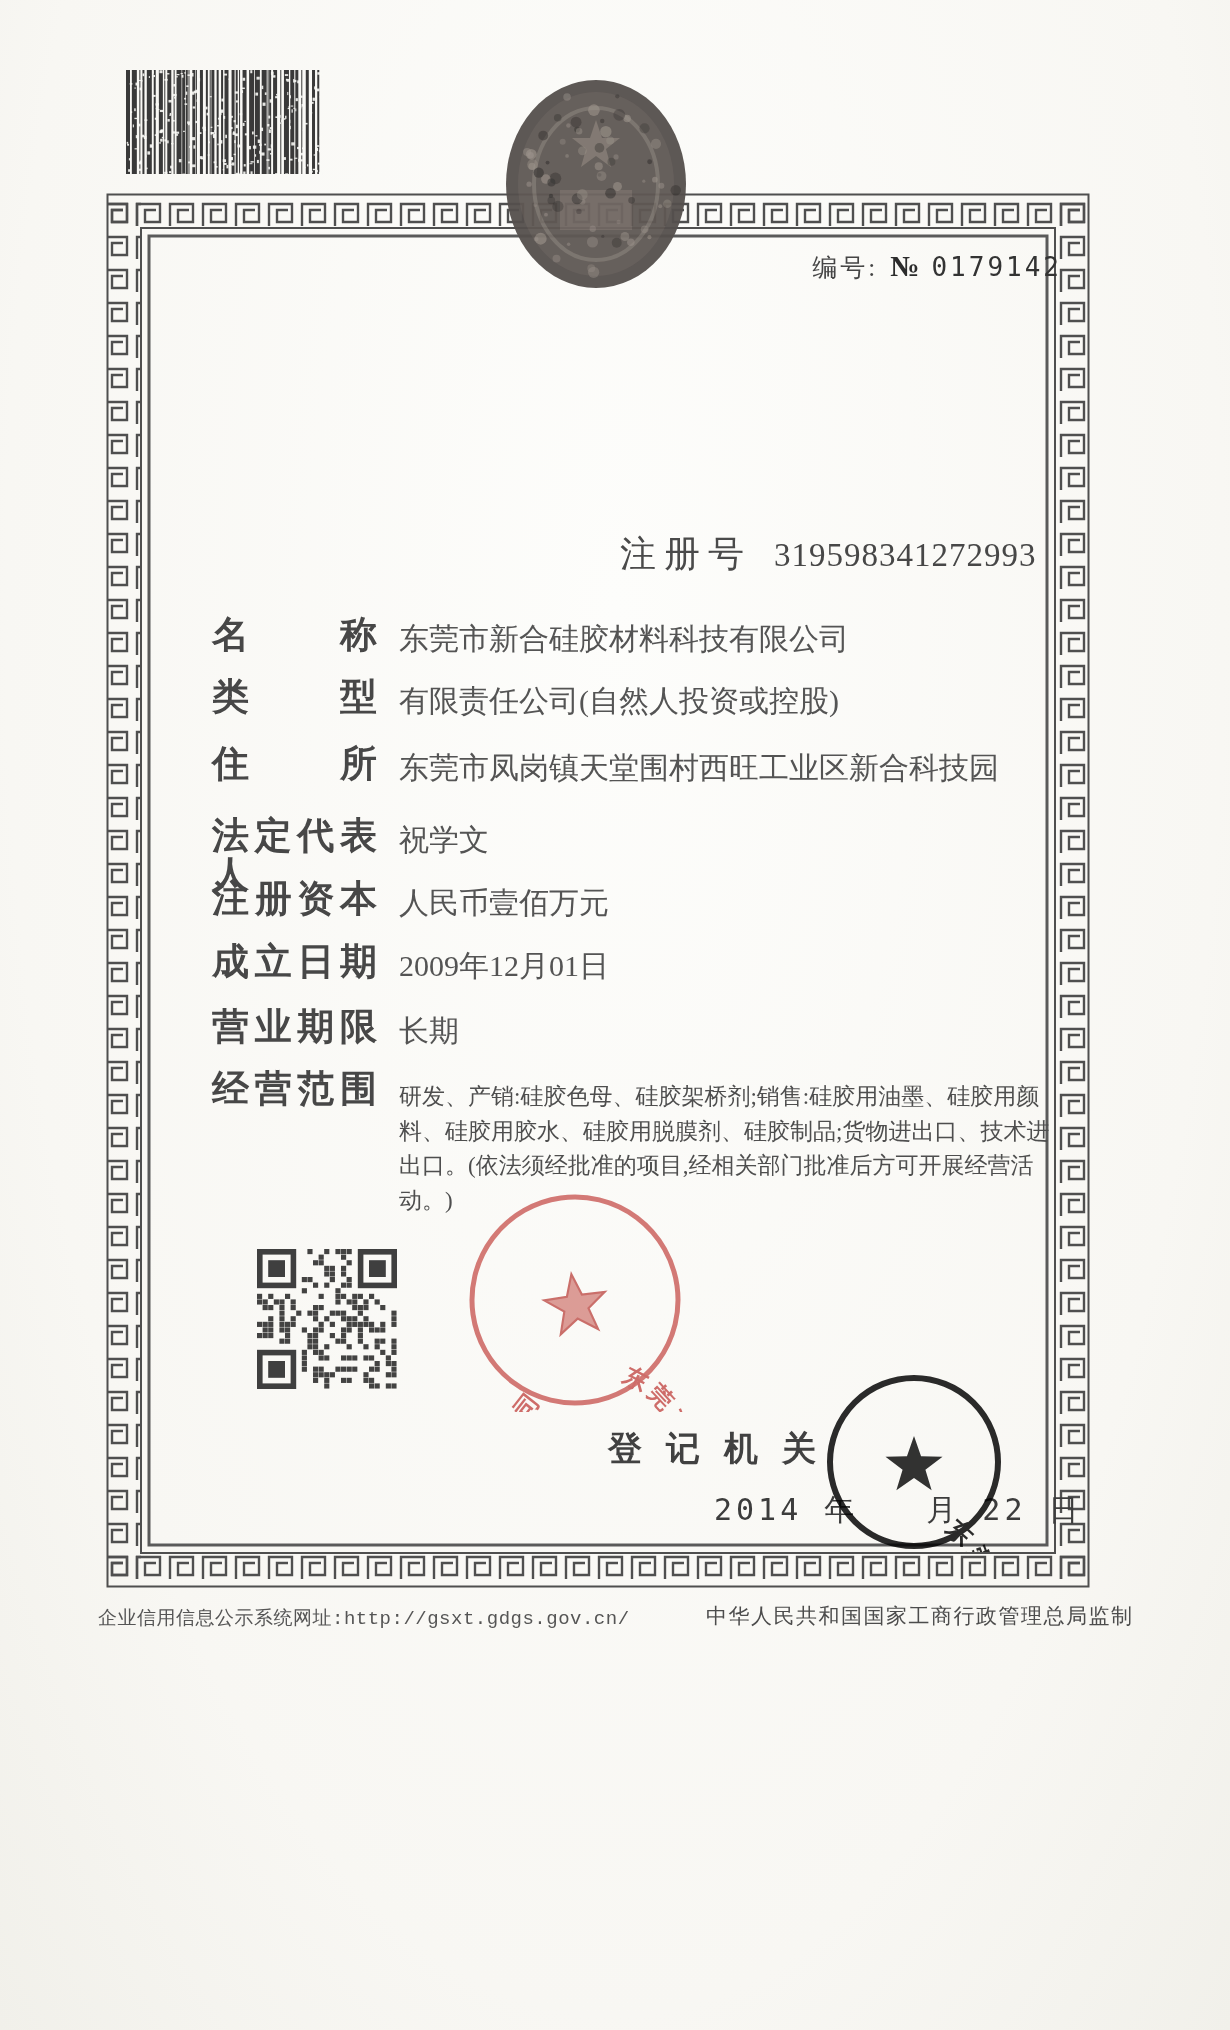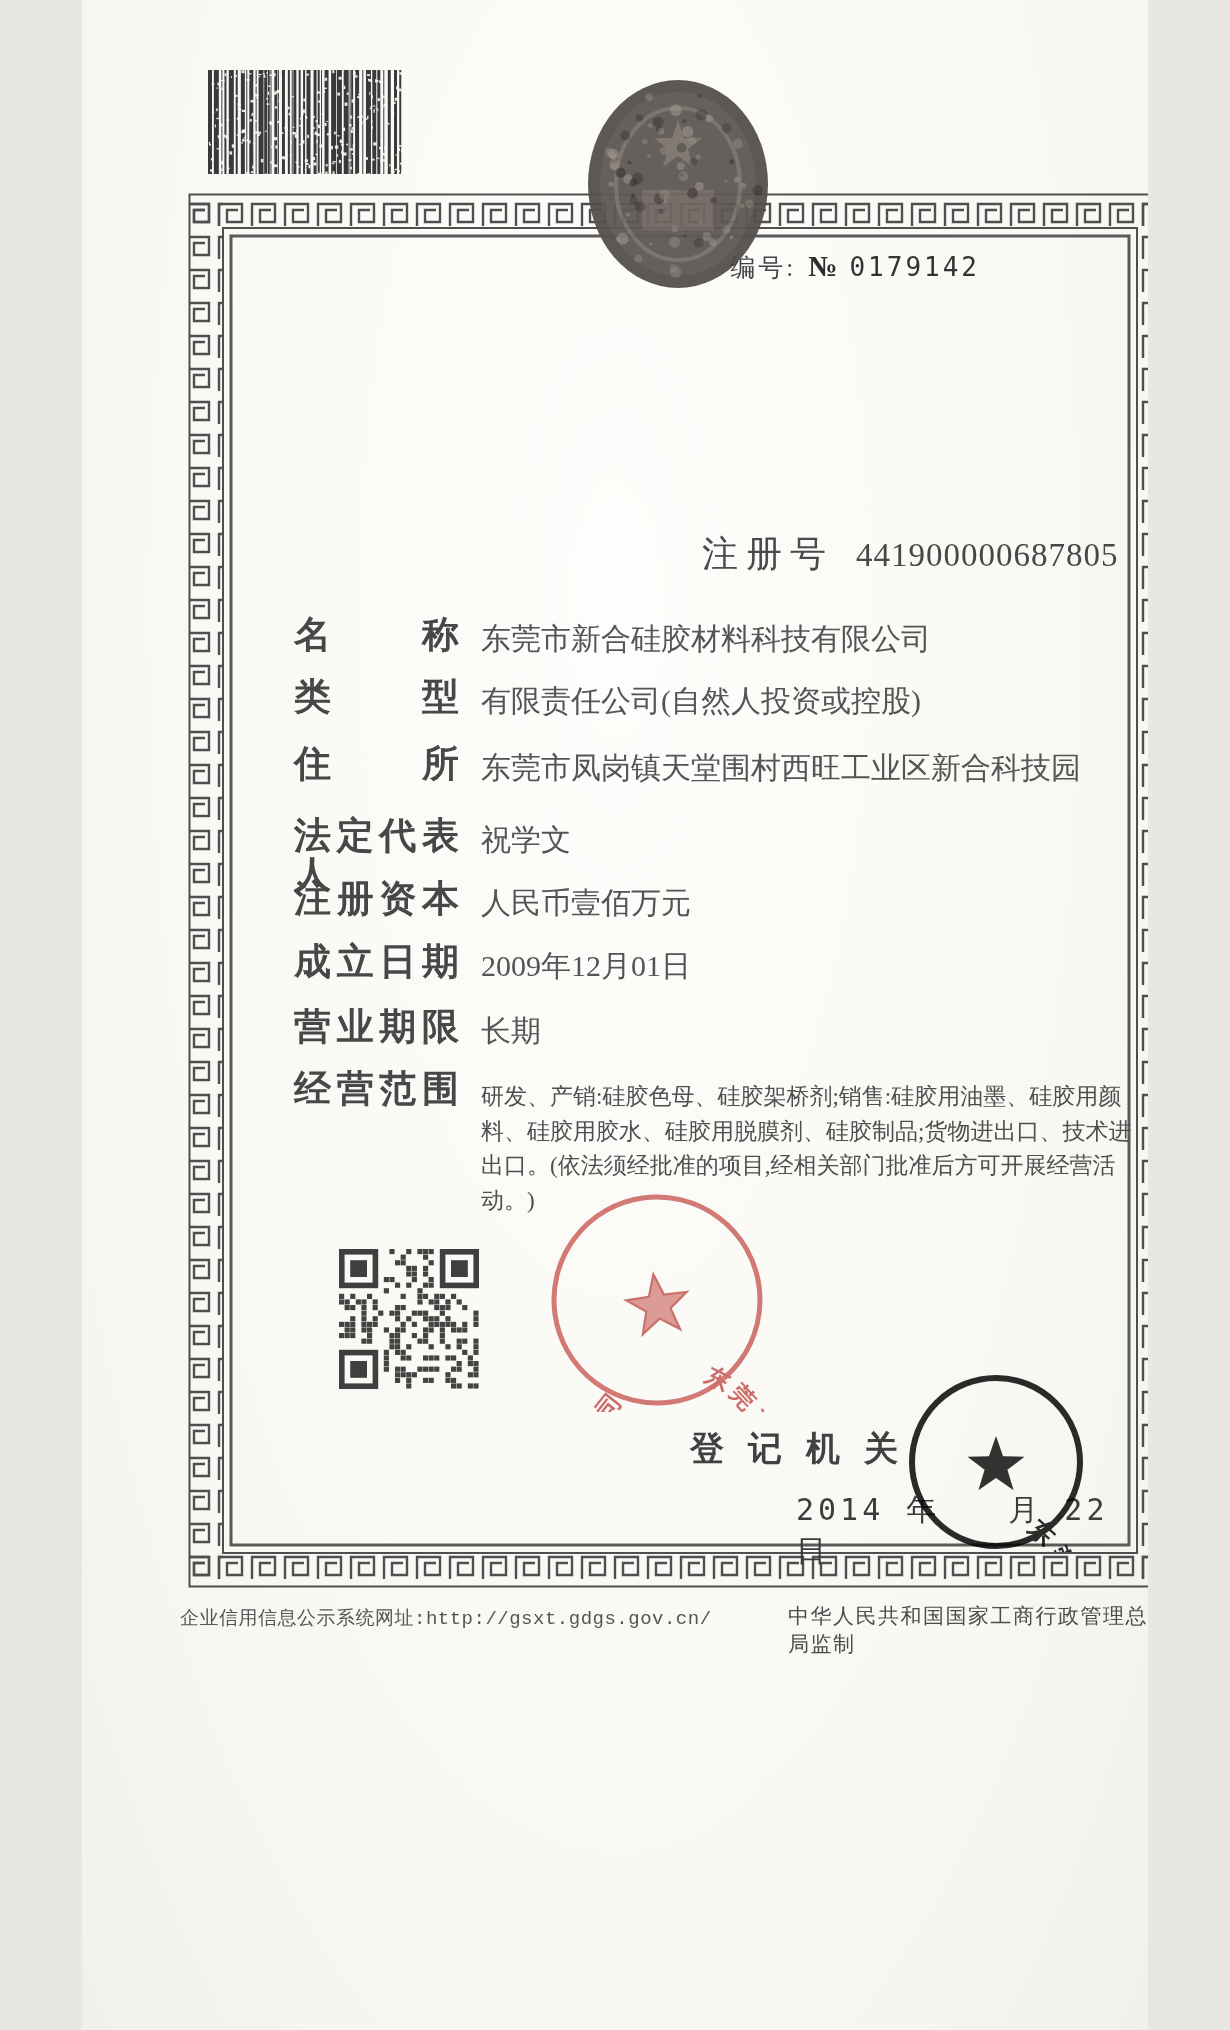--- a/index.html
+++ b/index.html
@@ -1,26 +1,25 @@
 <!DOCTYPE html>
 <html><head>
 <meta charset="utf-8">
 <style>
   html,body{margin:0;padding:0;}
   body{background:#e8e7e3;}
   .page{
     position:relative;
-    width:1042px;height:2030px;
+    width:1230px;height:2030px;
     margin:0 auto;
     background:#faf9f6;
     background-image:radial-gradient(ellipse at 50% 30%, #fdfdfb 0%, #f8f7f3 70%, #f1f0ea 100%);
     overflow:hidden;
     font-family:"Liberation Serif", serif;
     color:#3f3f3f;
-    padding-left:24px;
   }
   svg{display:block;}
   .abs{position:absolute;}
   .layer-border{left:0;top:0;z-index:1;}
   .barcode{left:123px;top:66px;z-index:2;opacity:.92;}
   .emblem{left:498px;top:72px;z-index:3;opacity:.95;}
   .serial{
     right:168px;top:250px;z-index:4;
     display:flex;align-items:baseline;gap:12px;
   }
@@ -484,21 +483,21 @@
 
   <div class="abs serial">
     <span class="serial-label">编号:</span>
     <span class="serial-numero">№</span>
     <span class="serial-number">0179142</span>
   </div>
 
 
   <div class="abs regline">
     <span class="reg-label">注册号</span>
-    <span class="reg-number">441900000687805</span>
+    <span class="reg-number">319598341272993</span>
   </div>
 
   <div class="abs row" style="top:616px">
     <div class="flabel">名称</div>
     <div class="fvalue">东莞市新合硅胶材料科技有限公司</div>
   </div>
   <div class="abs row" style="top:678px">
     <div class="flabel">类型</div>
     <div class="fvalue">有限责任公司(自然人投资或控股)</div>
   </div>

